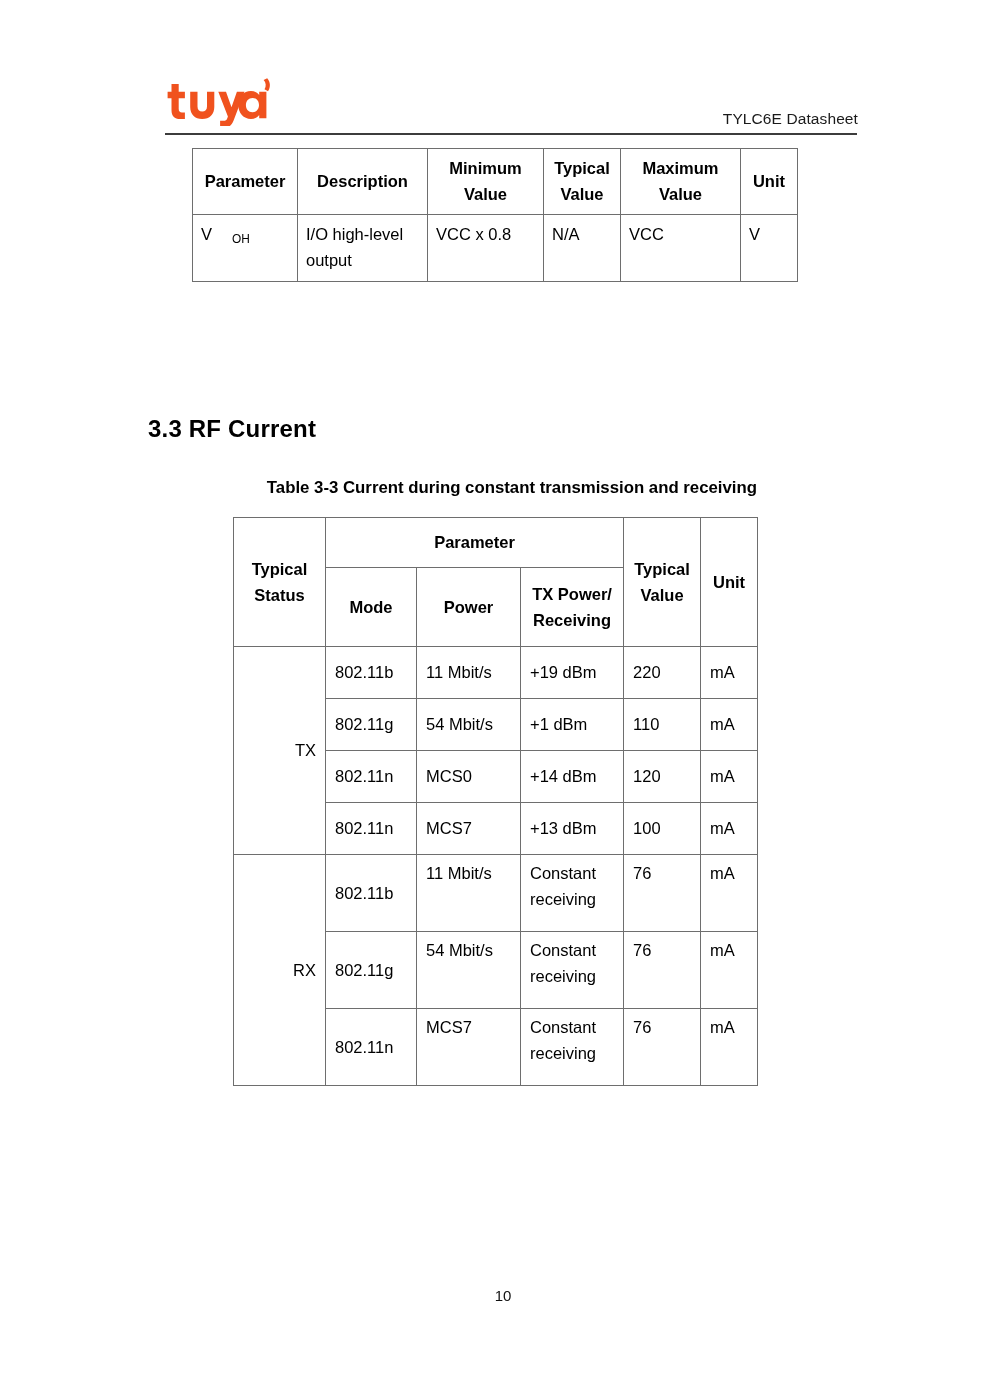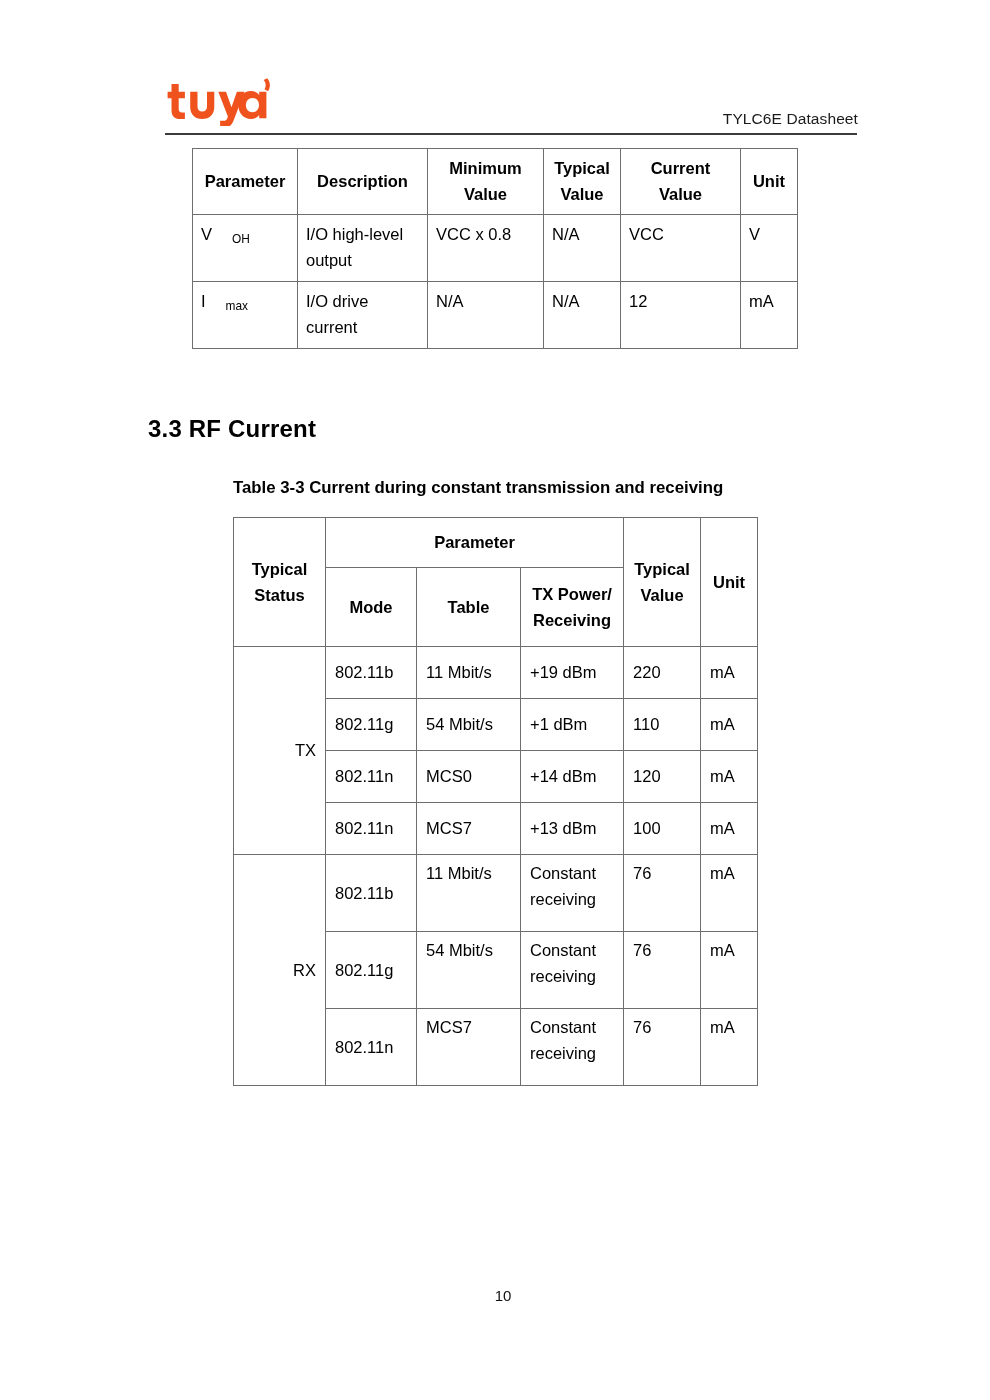--- a/index.html
+++ b/index.html
@@ -108,21 +108,21 @@
     font-weight: bold;
     letter-spacing: 0.2px;
   }
 
   
   .table-caption {
     position: absolute;
     left: 233px;
     top: 478px;
     width: 524px;
-    text-align: left;
+    text-align: right;
     font-size: 16.8px;
     font-weight: bold;
   }
 
   
   .table2-wrap {
     position: absolute;
     left: 233px;
     top: 517px;
   }
@@ -196,42 +196,34 @@
         <td class="hdr-cell">Description</td>
         <td class="hdr-cell">
           <span>Minimum</span><br>
           <span>Value</span>
         </td>
         <td class="hdr-cell">
           <span>Typical</span><br>
           <span>Value</span>
         </td>
         <td class="hdr-cell">
-          <span>Current</span><br>
+          <span>Maximum</span><br>
           <span>Value</span>
         </td>
         <td class="hdr-cell">Unit</td>
       </tr>
     </thead>
     <tbody>
       <tr class="row-voh">
         <td><span>V</span><sub>OH</sub></td>
         <td>I/O high-level output</td>
         <td>VCC x 0.8</td>
         <td>N/A</td>
         <td>VCC</td>
         <td>V</td>
-      </tr>
-      <tr class="row-imax">
-        <td><span>I</span><sub>max</sub></td>
-        <td>I/O drive current</td>
-        <td>N/A</td>
-        <td>N/A</td>
-        <td>12</td>
-        <td>mA</td>
       </tr>
     </tbody>
   </table>
 </div>
 
 <div class="section-heading">3.3 RF Current</div>
 
 <div class="table-caption">Table 3-3 Current during constant transmission and receiving</div>
 
 <div class="table2-wrap">
@@ -252,21 +244,21 @@
         </td>
         <td class="hdr-cell h-top" colspan="3">Parameter</td>
         <td class="hdr-cell h-top" rowspan="2">
           <span>Typical</span><br>
           <span>Value</span>
         </td>
         <td class="hdr-cell h-top" rowspan="2">Unit</td>
       </tr>
       <tr>
         <td class="hdr-cell h-bot">Mode</td>
-        <td class="hdr-cell h-bot">Table</td>
+        <td class="hdr-cell h-bot">Power</td>
         <td class="hdr-cell h-bot">
           <span>TX Power/</span><br>
           <span>Receiving</span>
         </td>
       </tr>
     </thead>
     <tbody>
 
       <tr class="tx-row">
         <td class="mid ctr" rowspan="4">TX</td>

